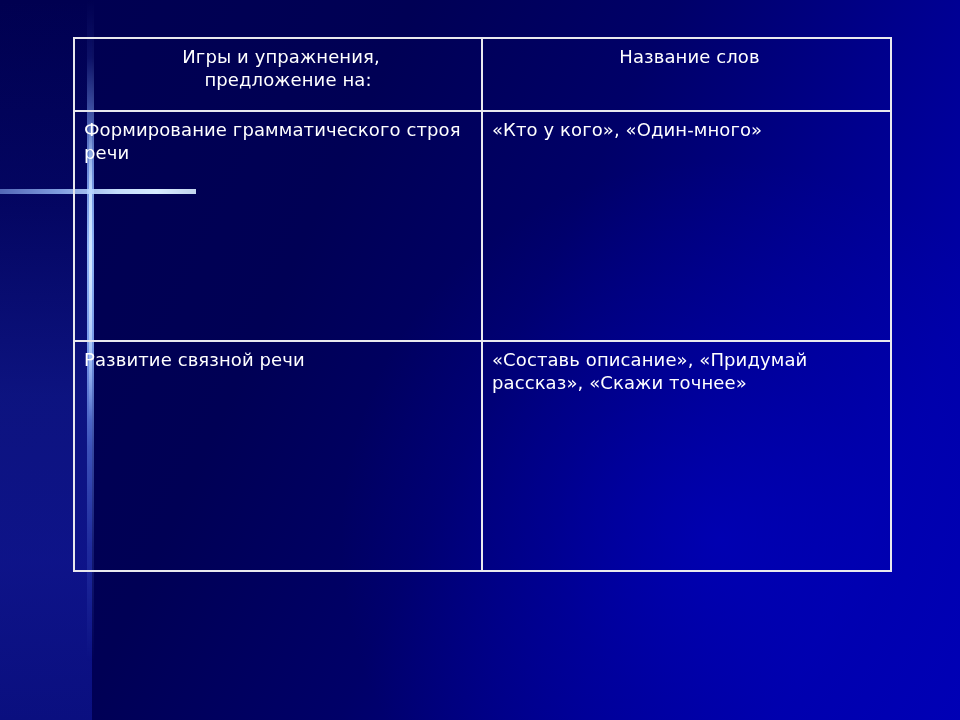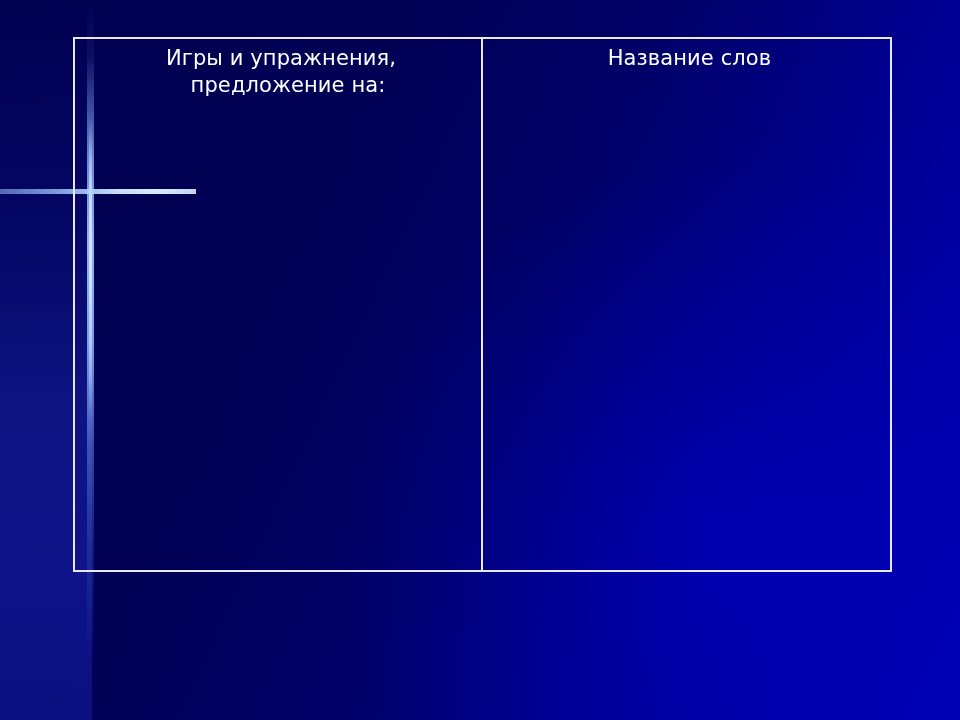--- a/index.html
+++ b/index.html
@@ -113,21 +113,21 @@
     width: 100%;
     height: 100%;
     border-collapse: collapse;
     table-layout: fixed;
   }
   table.grid td {
     border: 2px solid #e8e8ee;
     color: #ffffff;
     vertical-align: top;
     padding: 6px 3px 4px 9px;
-    font-size: 21px;
+    font-size: 18px;
     line-height: 1.30;
     letter-spacing: 0.1px;
   }
   table.grid col.c1 { width: 408px; }
   table.grid col.c2 { width: 409px; }
 
   td.head {
     text-align: center;
     vertical-align: top;
     font-size: 20px;
@@ -161,18 +161,26 @@
         <tr class="hrow">
           <td class="head">
             <span>Игры и упражнения,</span>
             <span class="l2">предложение на:</span>
           </td>
           <td class="head">Название слов</td>
         </tr>
 
 
 
+        <tr>
+          <td>Формирование грамматического строя речи</td>
+          <td>«Кто у кого», «Один-много»</td>
+        </tr>
 
+        <tr>
+          <td>Развитие связной речи</td>
+          <td>«Составь описание», «Придумай рассказ», «Скажи точнее»</td>
+        </tr>
       </tbody>
     </table>
   </div>
 
 </div>
 
 </body></html>

